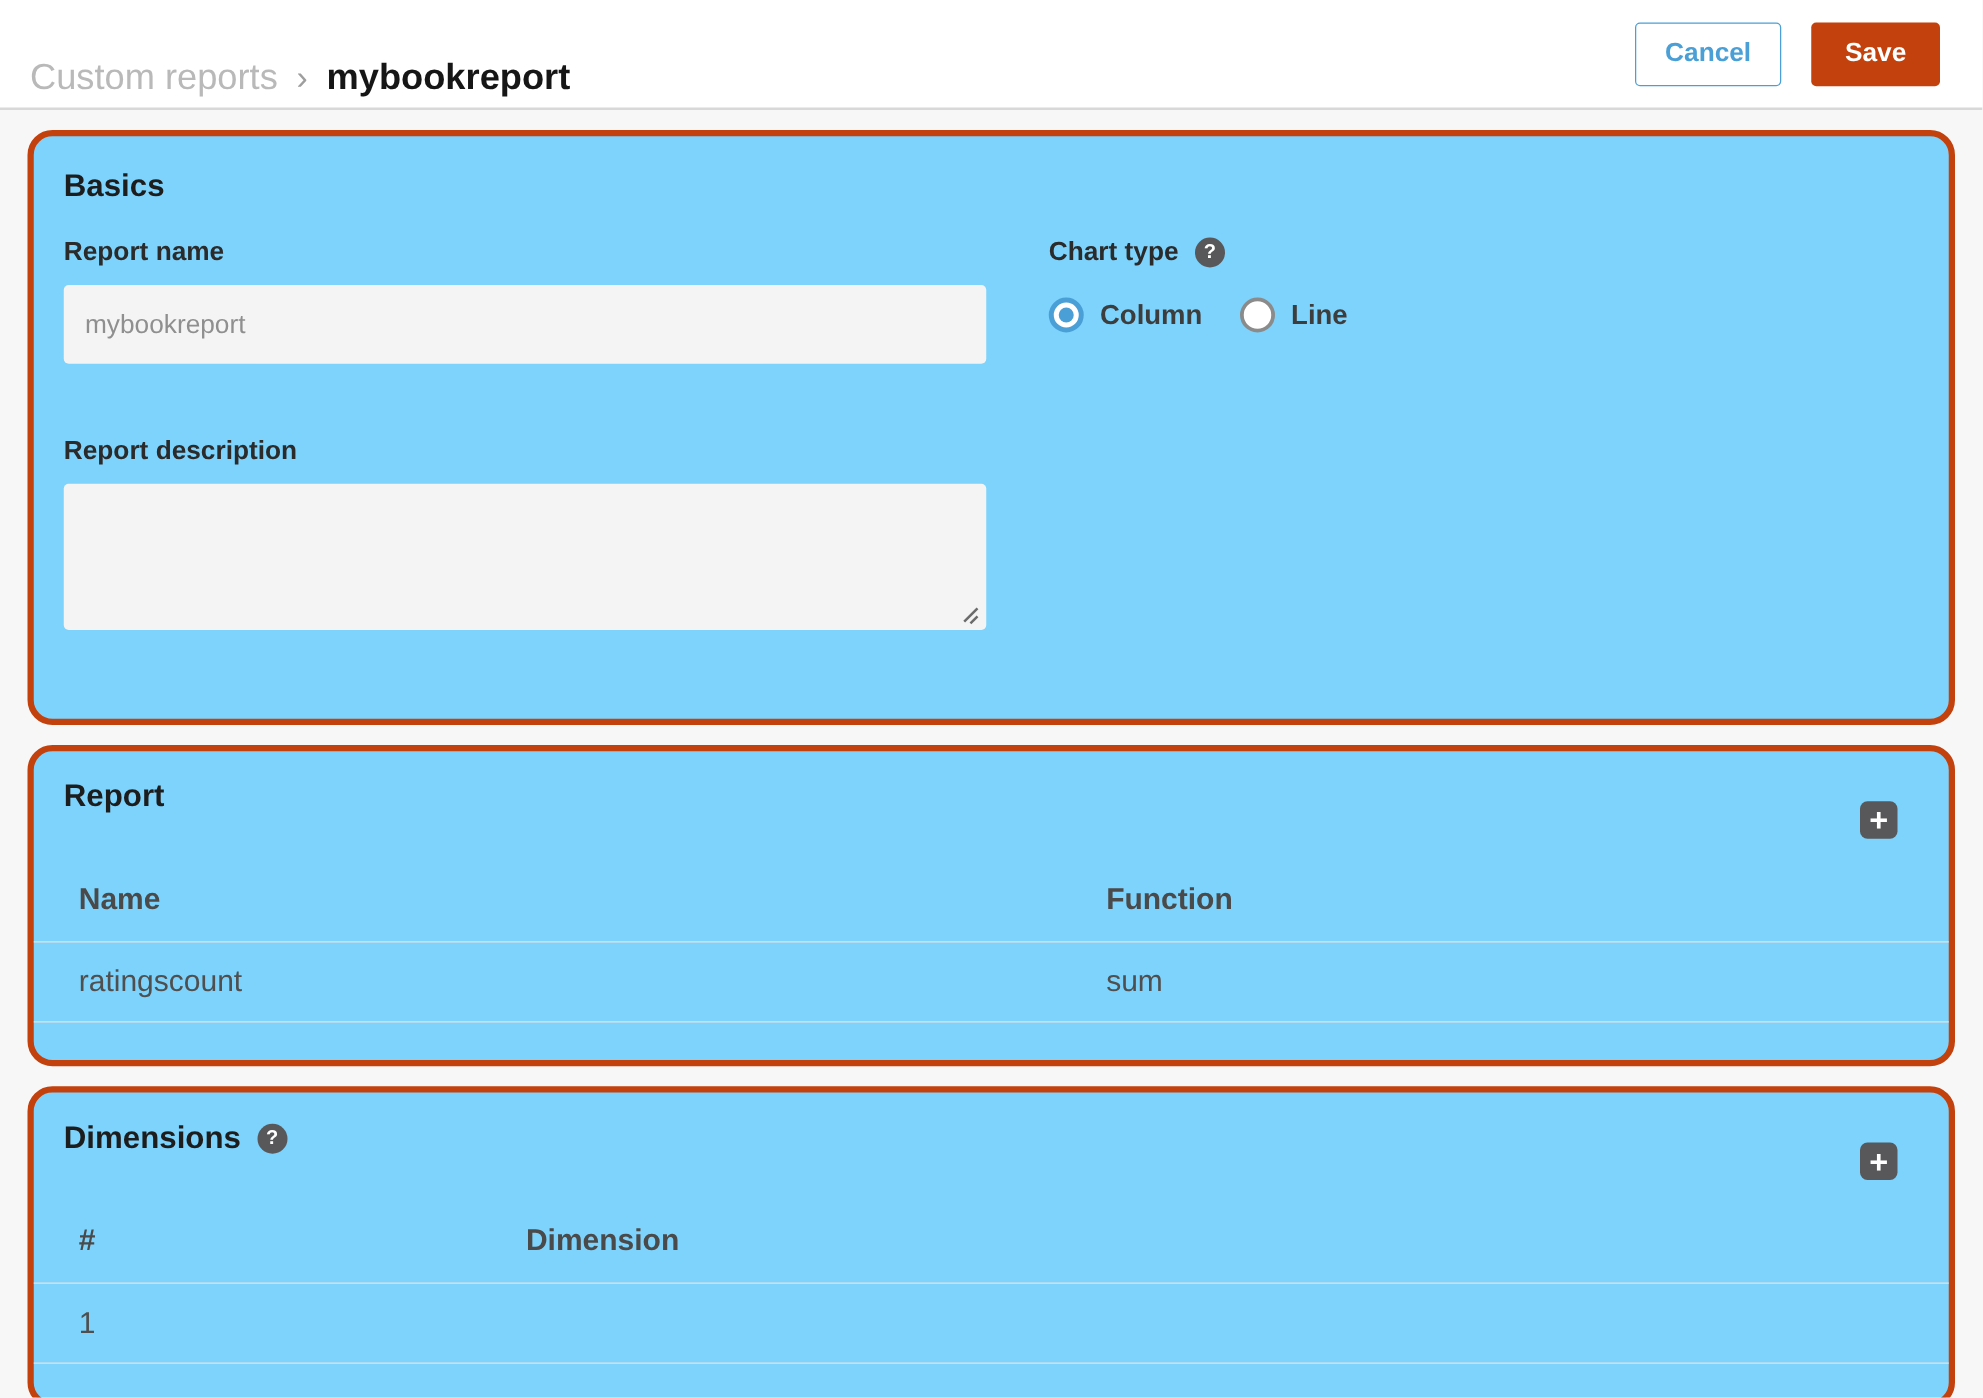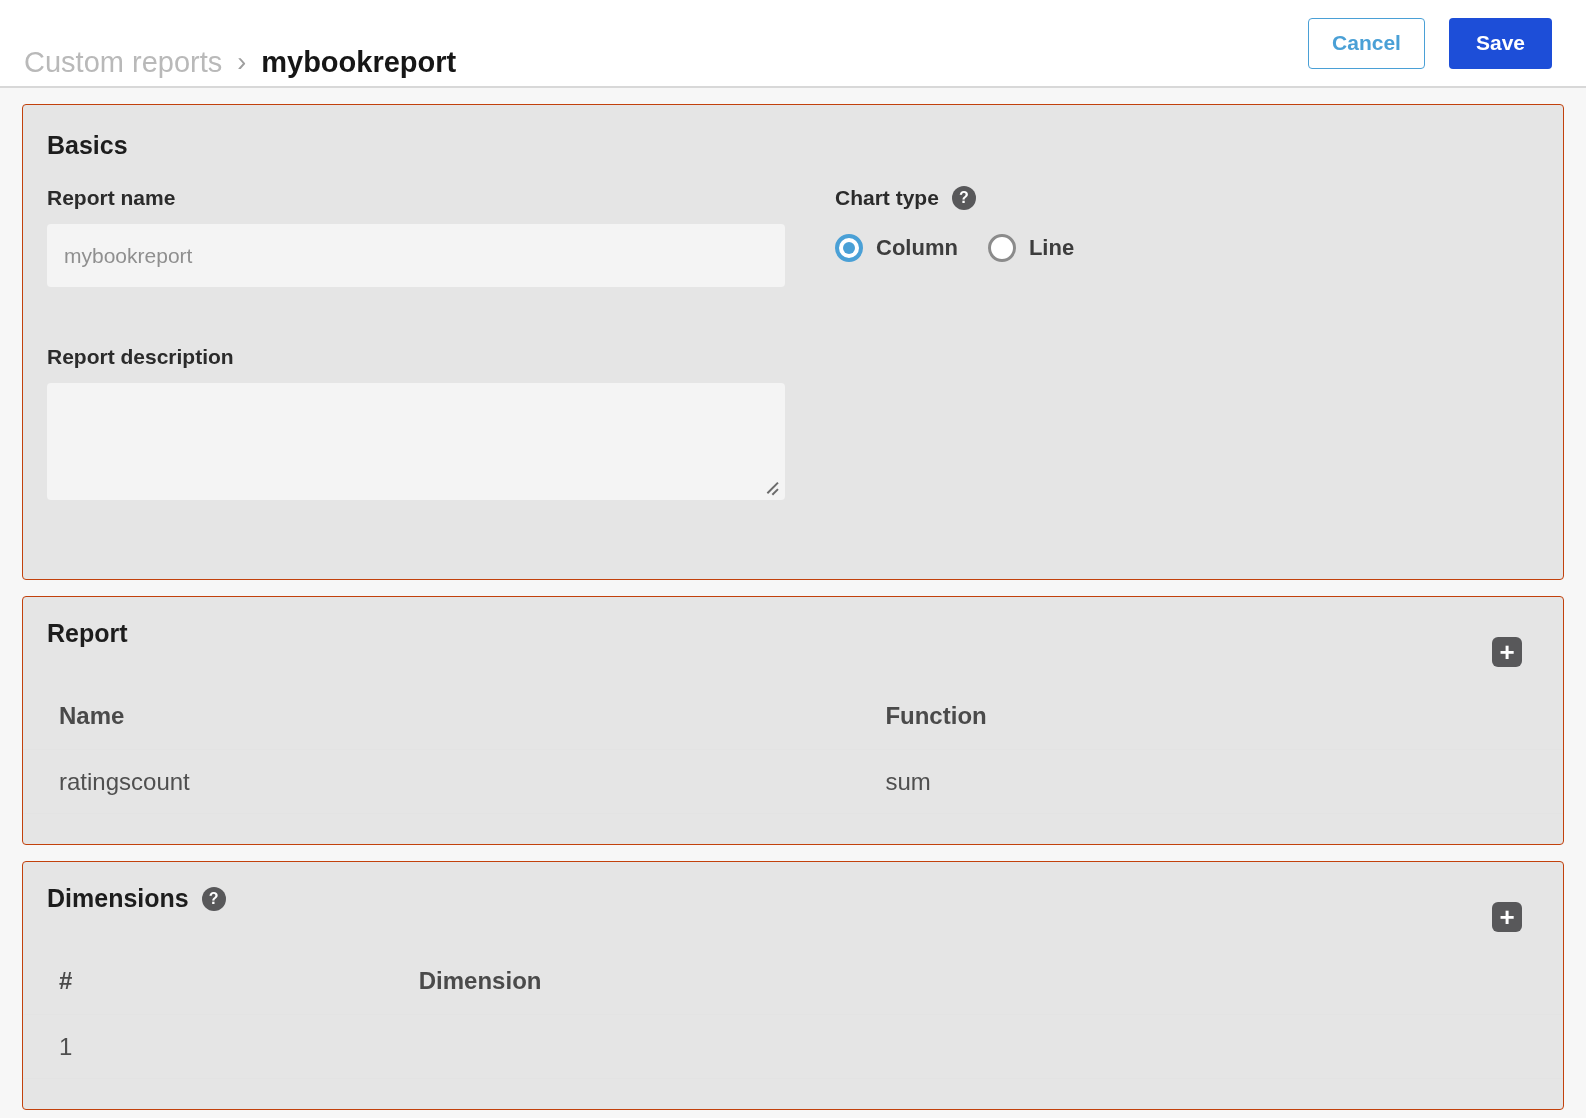--- a/index.html
+++ b/index.html
@@ -19,25 +19,25 @@
     padding: 0 34px 0 24px; box-sizing: border-box;
   }
   .breadcrumb { display: flex; align-items: center; font-size: 29px; margin-top: 38px; }
   .crumb-parent { color: #b9b9b9; cursor: pointer; }
   .crumb-sep { color: #9e9e9e; margin: 0 15px; font-size: 27px; }
   .crumb-current { color: #161616; font-weight: 700; }
   .header-actions { display: flex; gap: 24px; }
   .btn { height: 51px; border-radius: 4px; font-size: 21px; font-weight: 700;
          font-family: inherit; cursor: pointer; }
   .btn-cancel { width: 117px; background: #fff; border: 1.5px solid #4AA0D6; color: #4AA0D6; }
-  .btn-save   { width: 103px; background: #1d4ed8; border: none; color: #fff; }
+  .btn-save   { width: 103px; background: #c2410c; border: none; color: #fff; }
 
   
   .main { padding: 16px 22px; display: flex; flex-direction: column; gap: 16px; }
-  .card { background: #e5e5e5; border: 1px solid #c2410c; border-radius: 4px; box-sizing: border-box; }
+  .card { background: #7dd3fc; border: 5px solid #c2410c; border-radius: 20px; box-sizing: border-box; }
   .section-title { font-size: 25px; font-weight: 700; color: #1d1d1d; }
 
   
   .card-basics { height: 476px; padding: 26px 24px; }
   .card-basics .section-title { margin-bottom: 26px; }
   .basics-grid { display: flex; }
   .basics-left { width: 738px; flex: none; }
   .basics-right { margin-left: 50px; }
   .field-label { font-size: 21px; font-weight: 700; color: #2b2b2b; }
   .basics-left .field-label { margin-bottom: 14px; }

